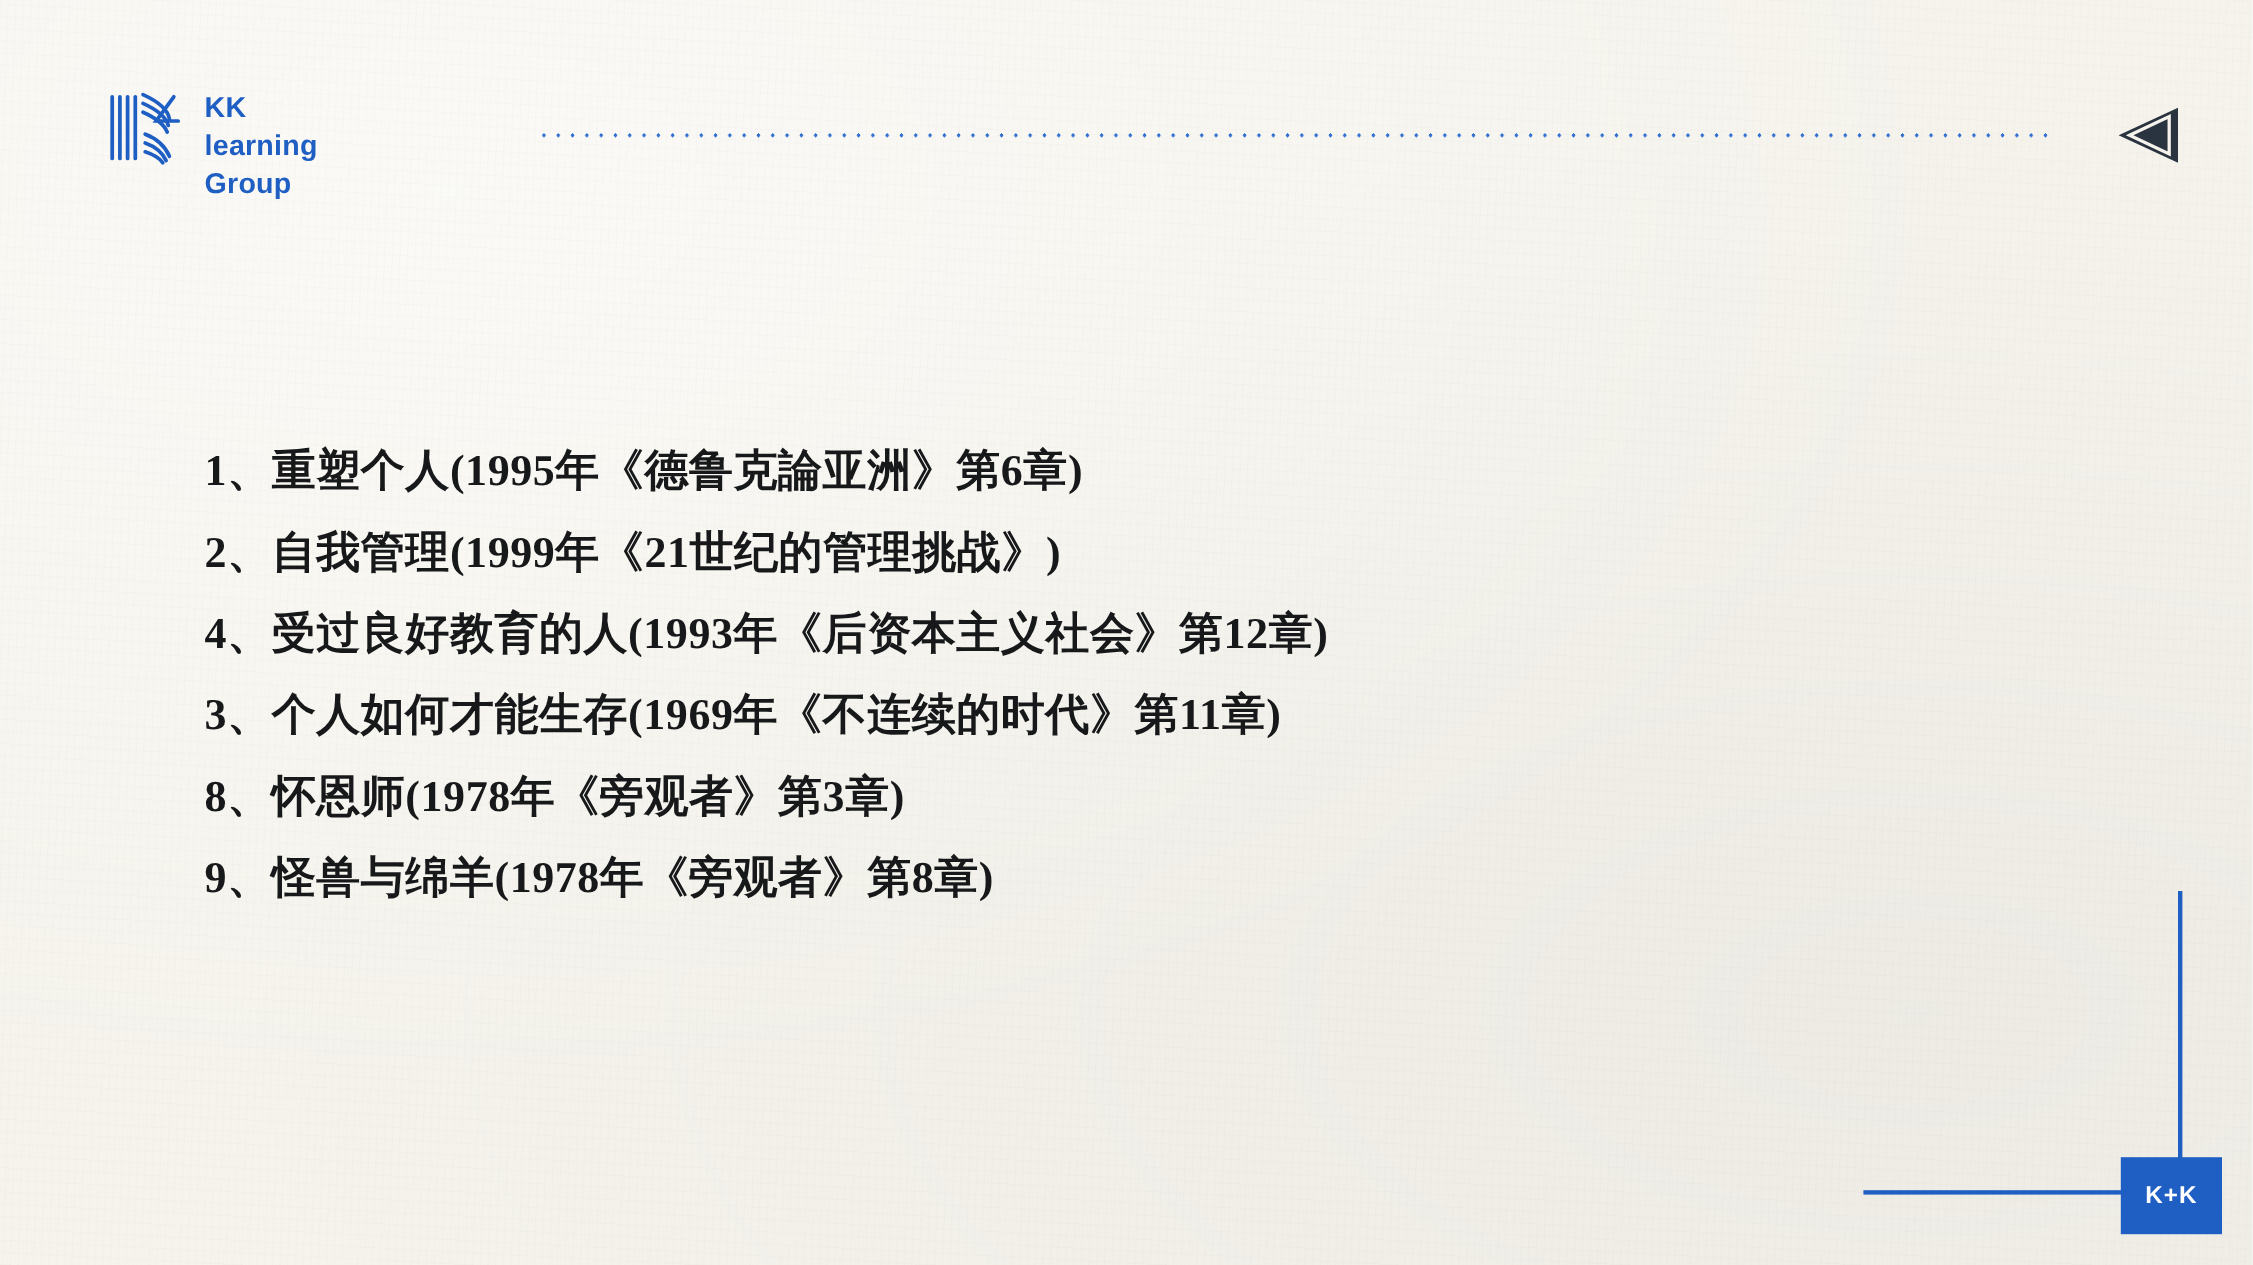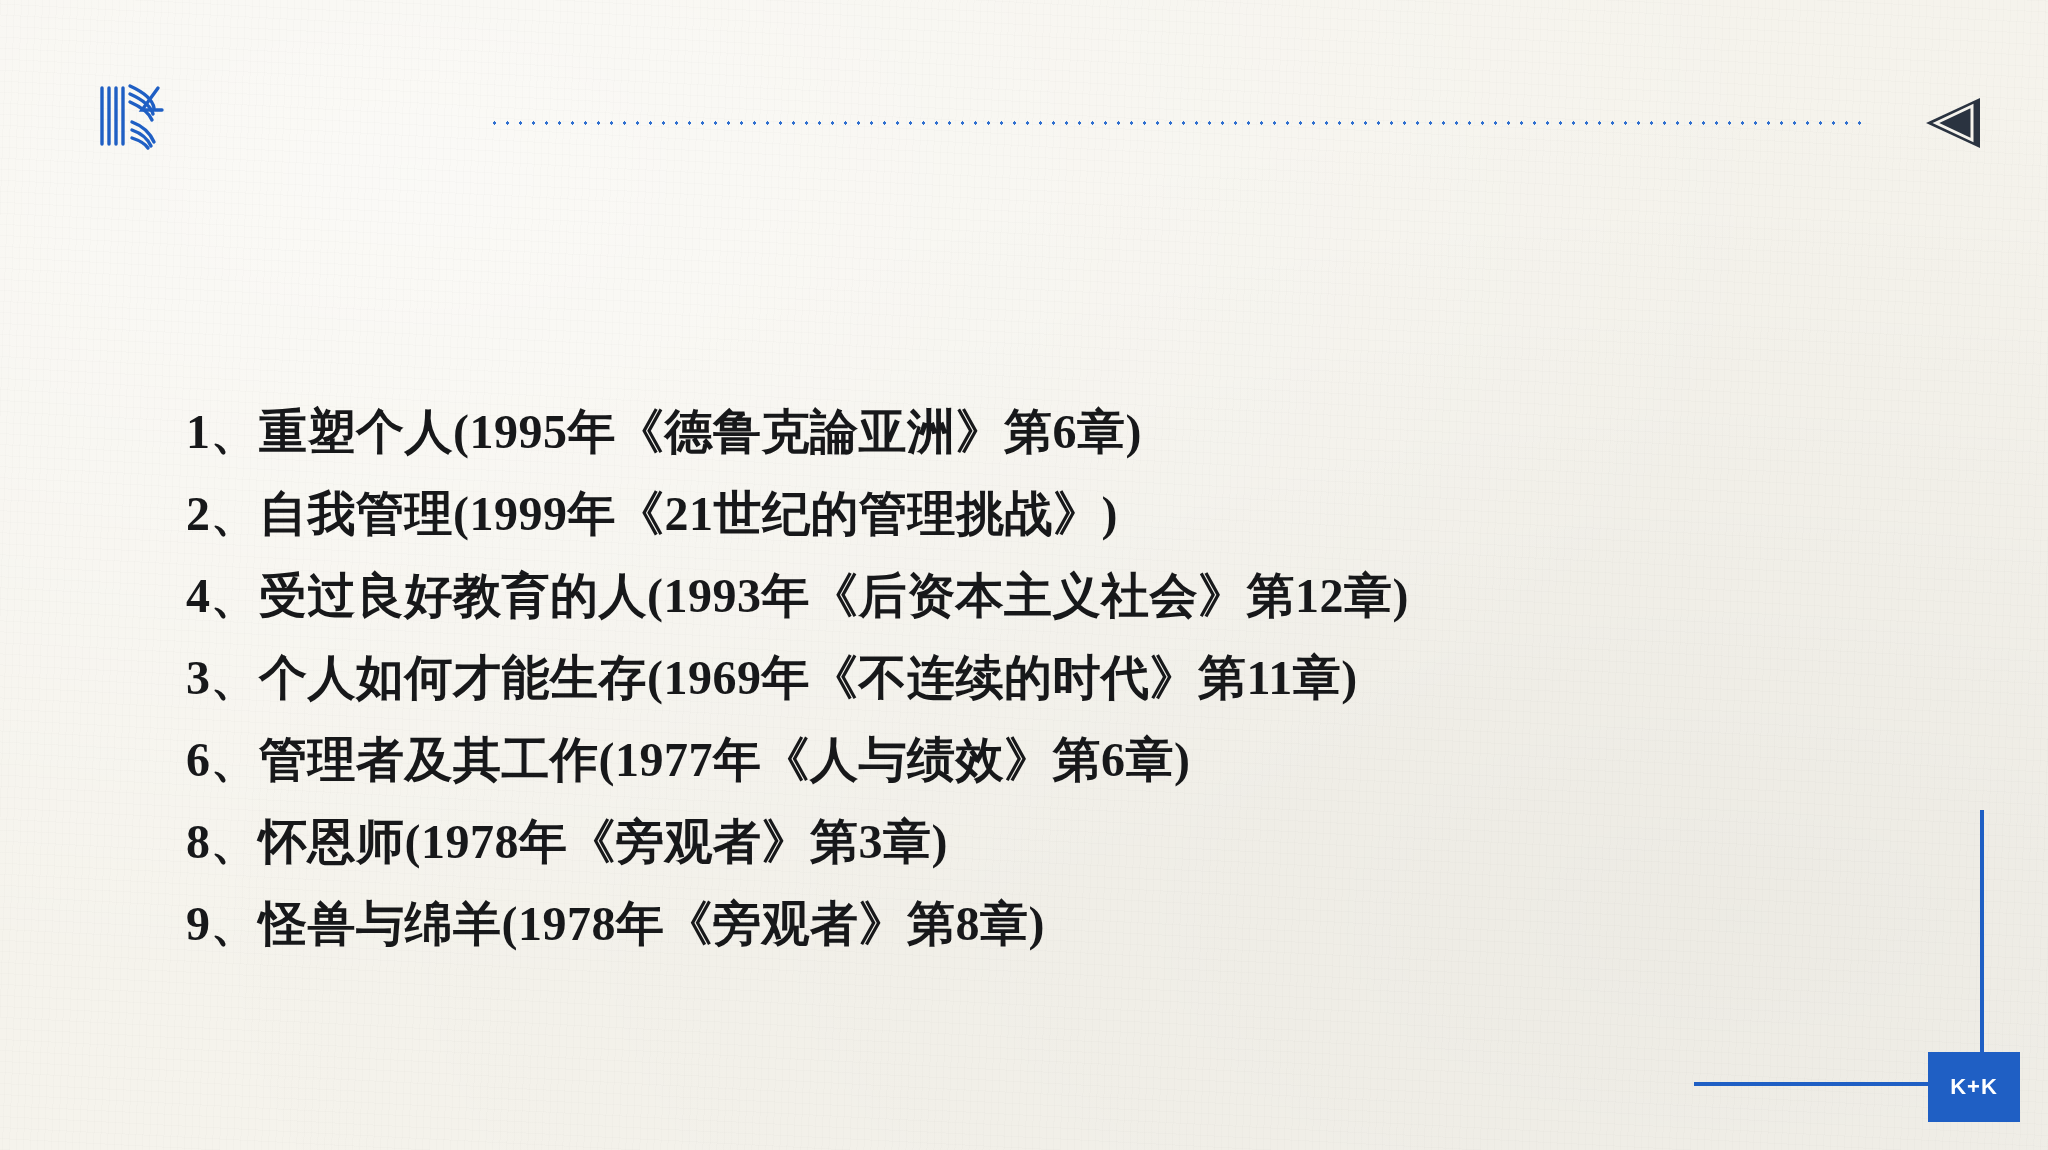--- a/index.html
+++ b/index.html
@@ -119,21 +119,21 @@
   
   .list {
     position: absolute;
     left: 186px;
     top: 408px;
     right: 120px;
   }
   .list-item {
     font-family: "Liberation Serif", "DejaVu Serif", serif;
     font-weight: bold;
-    font-size: 48px;
+    font-size: 40px;
     line-height: 1.0;
     color: #17181a;
     margin-bottom: 34px;
     white-space: nowrap;
     letter-spacing: 0.5px;
   }
 
   
   .v-rule {
     position: absolute;
@@ -187,39 +187,43 @@
             <path d="M34 8 Q56 18 58 30"></path>
             <path d="M34 16 Q54 25 57 36"></path>
             <path d="M34 24 Q52 32 56 42"></path>
             <path d="M62 10 L46 32 L66 32"></path>
             <path d="M36 44 Q52 50 58 64"></path>
             <path d="M36 52 Q50 57 55 68"></path>
             <path d="M36 60 Q48 64 52 70"></path>
           </g>
         </svg>
       </span>
+      <span class="brand-text">
+        <div>KK</div>
+        <div>learning</div>
+        <div>Group</div>
+      </span>
     </div>
 
     <div class="header-rule"></div>
 
     <div class="back-nav">
       <svg viewBox="0 0 62 62" width="62" height="62" aria-hidden="true">
         <polygon points="4,31 58,6 58,56" fill="#2a3340"></polygon>
         <polygon points="14,31 50,14 50,48" fill="none" stroke="#f5f3ec" stroke-width="3"></polygon>
       </svg>
     </div>
   </div>
 
 
   <div class="list">
     <div class="list-item">1、重塑个人(1995年《德鲁克論亚洲》第6章)</div>
     <div class="list-item">2、自我管理(1999年《21世纪的管理挑战》)</div>
     <div class="list-item">4、受过良好教育的人(1993年《后资本主义社会》第12章)</div>
     <div class="list-item">3、个人如何才能生存(1969年《不连续的时代》第11章)</div>
-    <div class="list-item">6、管理者及其工作(1977年《人与绩效》第6章)</div>
     <div class="list-item">8、怀恩师(1978年《旁观者》第3章)</div>
     <div class="list-item">9、怪兽与绵羊(1978年《旁观者》第8章)</div>
   </div>
 
   <div class="v-rule"></div>
   <div class="h-rule"></div>
   <div class="corner-badge">K+K</div>
 
 </div>
 

